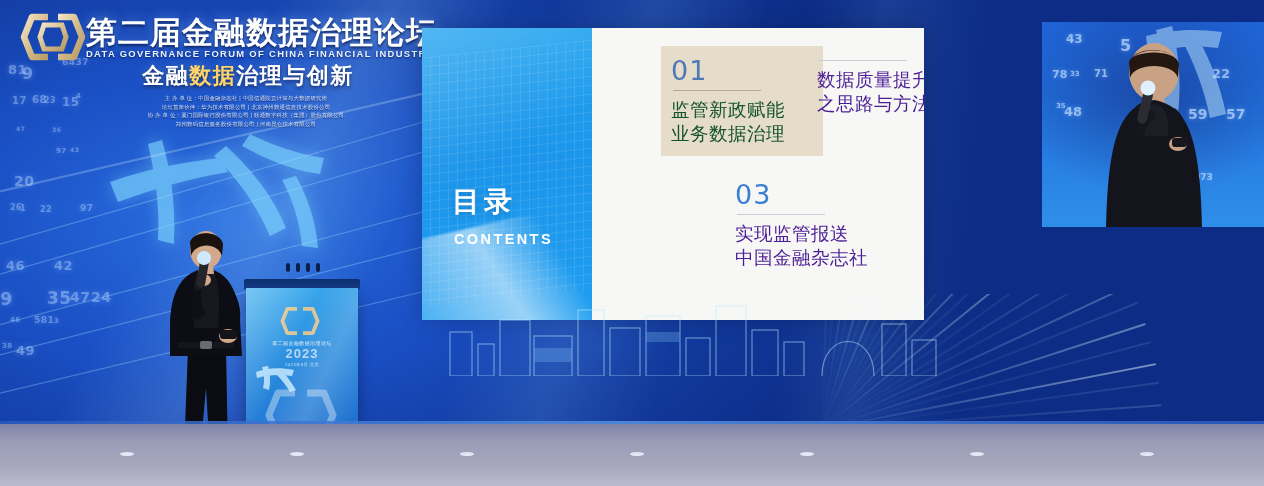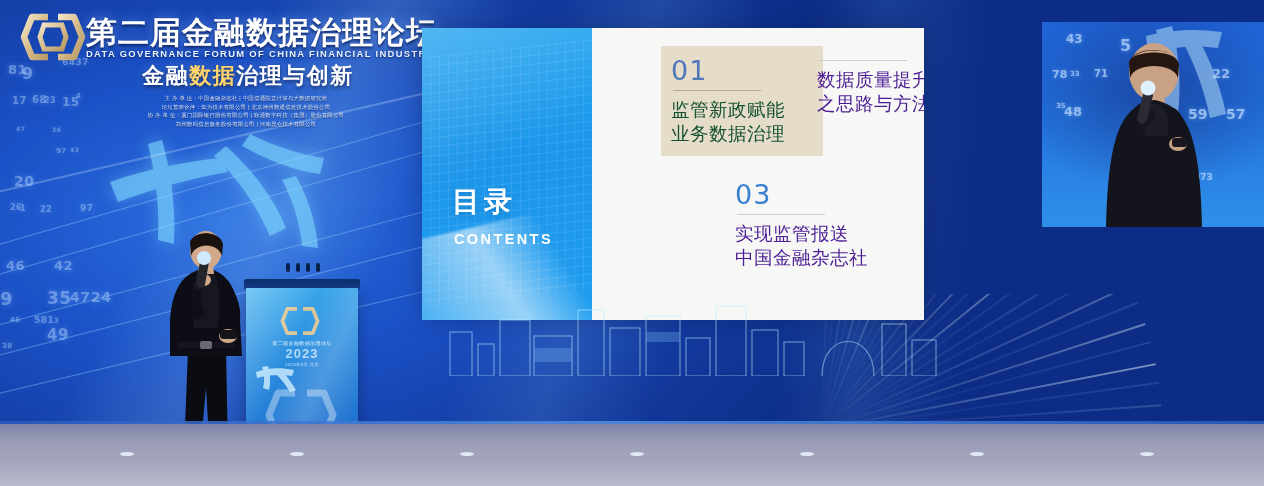--- a/index.html
+++ b/index.html
@@ -260,21 +260,21 @@
       <div class="bgnum" style="left: 6px; top: 258px; font-size: 13px;">46</div>
       <div class="bgnum" style="left: 54px; top: 258px; font-size: 13px;">42</div>
       <div class="bgnum" style="left: 0px; top: 288px; font-size: 18px;">9</div>
       <div class="bgnum" style="left: 47px; top: 288px; font-size: 17px;">35</div>
       <div class="bgnum" style="left: 70px; top: 289px; font-size: 14px;">47</div>
       <div class="bgnum" style="left: 91px; top: 289px; font-size: 14px;">24</div>
       <div class="bgnum" style="left: 10px; top: 316px; font-size: 7px;">46</div>
       <div class="bgnum" style="left: 34px; top: 315px; font-size: 9px;">581</div>
       <div class="bgnum" style="left: 54px; top: 317px; font-size: 7px;">3</div>
       <div class="bgnum" style="left: 2px; top: 342px; font-size: 7px;">38</div>
-      <div class="bgnum" style="left: 16px; top: 326px; font-size: 15px; margin-left: 31px;">49</div>
+      <div class="bgnum" style="left: 16px; top: 343px; font-size: 13px;">49</div>
       <div class="bgnum" style="left: 16px; top: 125px; font-size: 6px;">47</div>
       <div class="bgnum" style="left: 52px; top: 126px; font-size: 6px;">36</div>
       <div class="bgnum" style="left: 56px; top: 147px; font-size: 7px;">97</div>
       <div class="bgnum" style="left: 70px; top: 146px; font-size: 6px;">43</div>
     </div>
 
   <svg style="position:absolute;left:0;top:0;width:430px;height:486px" viewBox="0 0 430 486">
     <g stroke="#9fd8ff" stroke-width="1.2" opacity=".35" fill="none">
       <path d="M-20,250 L430,120"></path>
         <path d="M-20,280 L430,150"></path>

